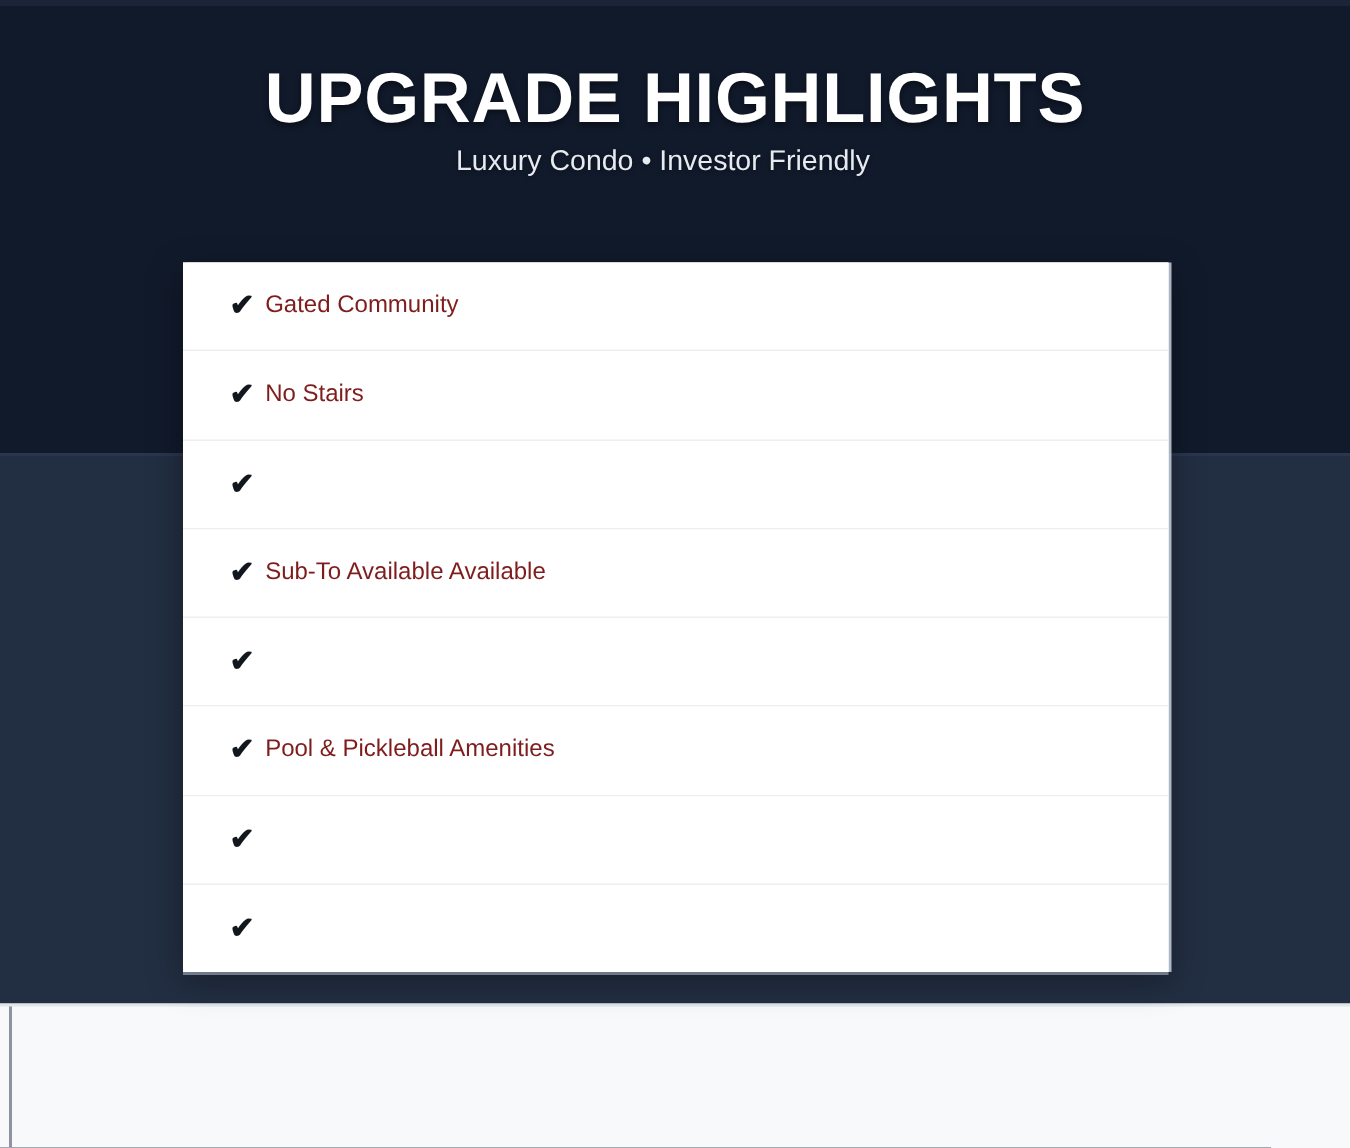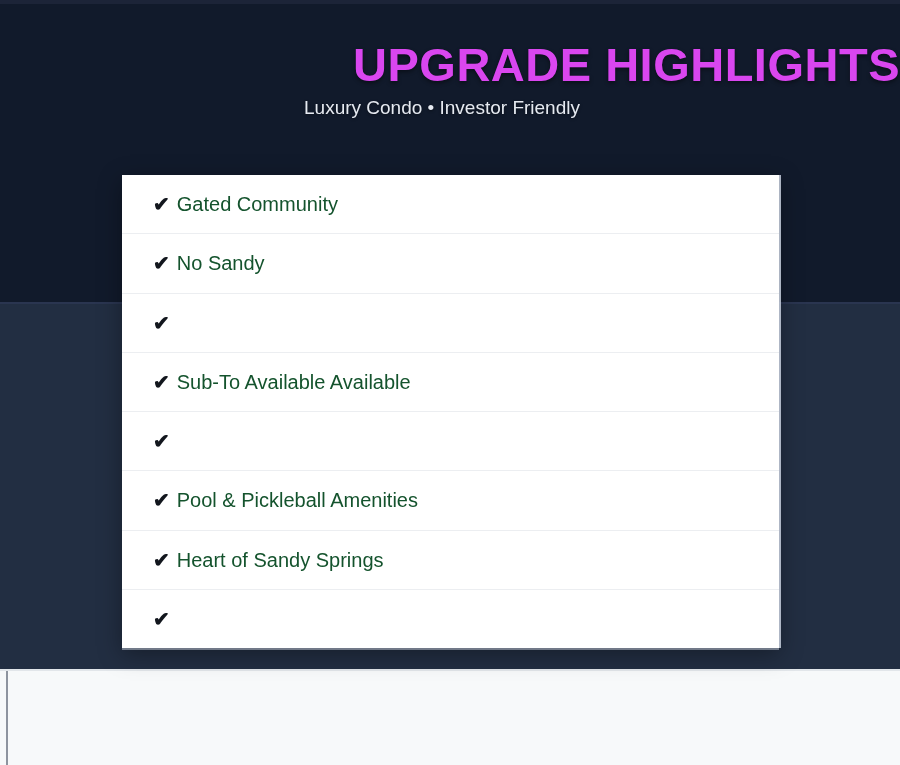--- a/index.html
+++ b/index.html
@@ -48,23 +48,22 @@
     top: 38px; left: 0;
     width: 900px;
     text-align: center;
   }
   .title {
     margin: 0;
     font-size: 47px;
     line-height: 54px;
     font-weight: bold;
     letter-spacing: 0.5px;
-    color: #d946ef;
+    color: #ffffff;
     text-shadow: 0 2px 4px rgba(0,0,0,.45);
-    text-align: right;
   }
   .subtitle {
     margin: 4px 16px 0 0;
     font-size: 19px;
     line-height: 24px;
     font-weight: normal;
     color: #e6eaf1;
     text-shadow: 0 1px 3px rgba(0,0,0,.4);
   }
 
@@ -95,23 +94,23 @@
   .row:last-child { border-bottom: none; }
   .check {
     flex: 0 0 auto;
     font-size: 20px;
     line-height: 1;
     color: #12161d;
     margin-right: 7px;
     font-weight: bold;
   }
   .row-label {
-    font-size: 20px;
+    font-size: 16px;
     line-height: 24px;
-    color: #14532d;
+    color: #7f1d1d;
     white-space: nowrap;
   }
 </style>
 </head>
 <body>
 
 <div id="slide">
 
   <div class="band band-topline"></div>
   <div class="band band-upper"></div>
@@ -128,21 +127,21 @@
 
   <div class="card" id="highlights-card">
 
     <div class="row">
       <span class="check">✔</span>
       <span class="row-label">Gated Community</span>
     </div>
 
     <div class="row">
       <span class="check">✔</span>
-      <span class="row-label">No Sandy</span>
+      <span class="row-label">No Stairs</span>
     </div>
 
     <div class="row">
       <span class="check">✔</span>
     </div>
 
     <div class="row">
       <span class="check">✔</span>
       <span class="row-label">Sub-To Available Available</span>
     </div>
@@ -151,21 +150,20 @@
       <span class="check">✔</span>
     </div>
 
     <div class="row">
       <span class="check">✔</span>
       <span class="row-label">Pool &amp; Pickleball Amenities</span>
     </div>
 
     <div class="row">
       <span class="check">✔</span>
-      <span class="row-label">Heart of Sandy Springs</span>
     </div>
 
     <div class="row">
       <span class="check">✔</span>
     </div>
 
   </div>
 
 </div>
 

